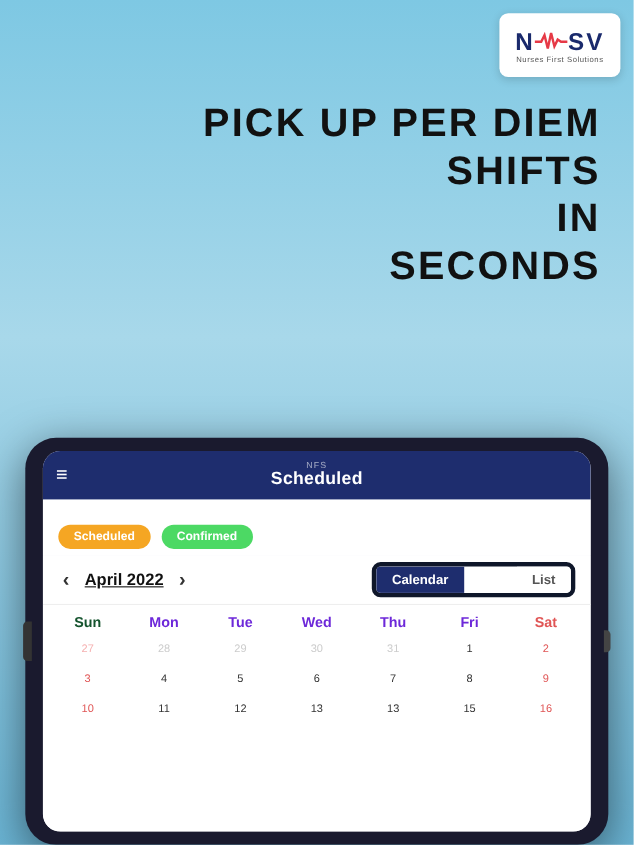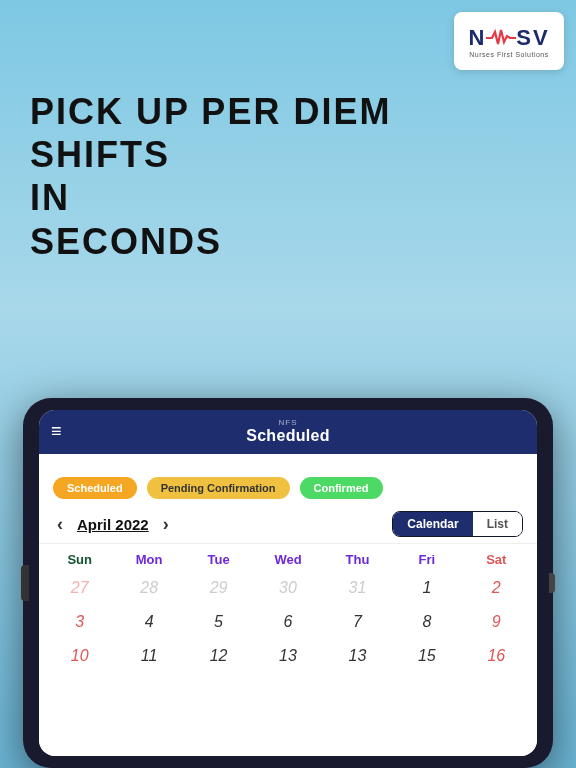--- a/index.html
+++ b/index.html
@@ -54,21 +54,21 @@
       font-size: 7px;
       color: #555;
       letter-spacing: 0.5px;
     }
 
     
     .hero-text {
       position: absolute;
       top: 90px;
       left: 0; right: 0;
-      text-align: left;
+      text-align: right;
       padding: 0 30px;
     }
 
     .hero-title {
       font-size: 36px;
       font-weight: 900;
       color: #111;
       line-height: 1.2;
       letter-spacing: 2px;
       text-transform: uppercase;
@@ -206,21 +206,22 @@
       font-size: 15px;
       font-weight: 700;
       color: #111;
       text-decoration: underline;
     }
 
     .view-toggle {
       display: flex;
       border-radius: 8px;
       overflow: hidden;
-      border: 1px solid #0f172a;
+      border: 4px solid #0f172a;
+      gap: 48px;
     }
 
     .view-btn {
       padding: 5px 14px;
       font-size: 12px;
       font-weight: 600;
       cursor: pointer;
       background: white;
       color: #555;
     }
@@ -254,24 +255,23 @@
     .day-header.sat { color: #e05555; }
 
     .calendar-days {
       display: grid;
       grid-template-columns: repeat(7, 1fr);
       text-align: center;
     }
 
     .cal-day {
       padding: 8px 0;
-      font-size: 16px;
+      font-size: 10px;
       color: #333;
       cursor: pointer;
-      font-style: italic;
     }
 
     .cal-day.other-month { color: #ccc; }
     .cal-day.weekend { color: #e05555; }
     .cal-day.other-month.weekend { color: #f5b0b0; }
   </style>
 </head>
 <body>
 
 <div class="logo-area">
@@ -306,21 +306,20 @@
       <div class="app-header">
         <span class="hamburger-icon">≡</span>
         <div style="position:absolute;left:50%;transform:translateX(-50%);display:flex;flex-direction:column;align-items:center;">
           <span style="font-size:8px;color:rgba(255,255,255,0.6);letter-spacing:1px;">NFS</span>
           <span class="app-header-title" style="position:static;transform:none;">Scheduled</span>
         </div>
       </div>
 
       <div class="badges-row">
         <div class="badge badge-scheduled">Scheduled</div>
-        <div class="badge badge-pending">Pending Confirmation</div>
         <div class="badge badge-confirmed">Confirmed</div>
       </div>
 
       <div class="calendar-controls">
         <div class="month-nav">
           <span class="nav-arrow">‹</span>
           <span class="month-label">April 2022</span>
           <span class="nav-arrow">›</span>
         </div>
         <div class="view-toggle">

